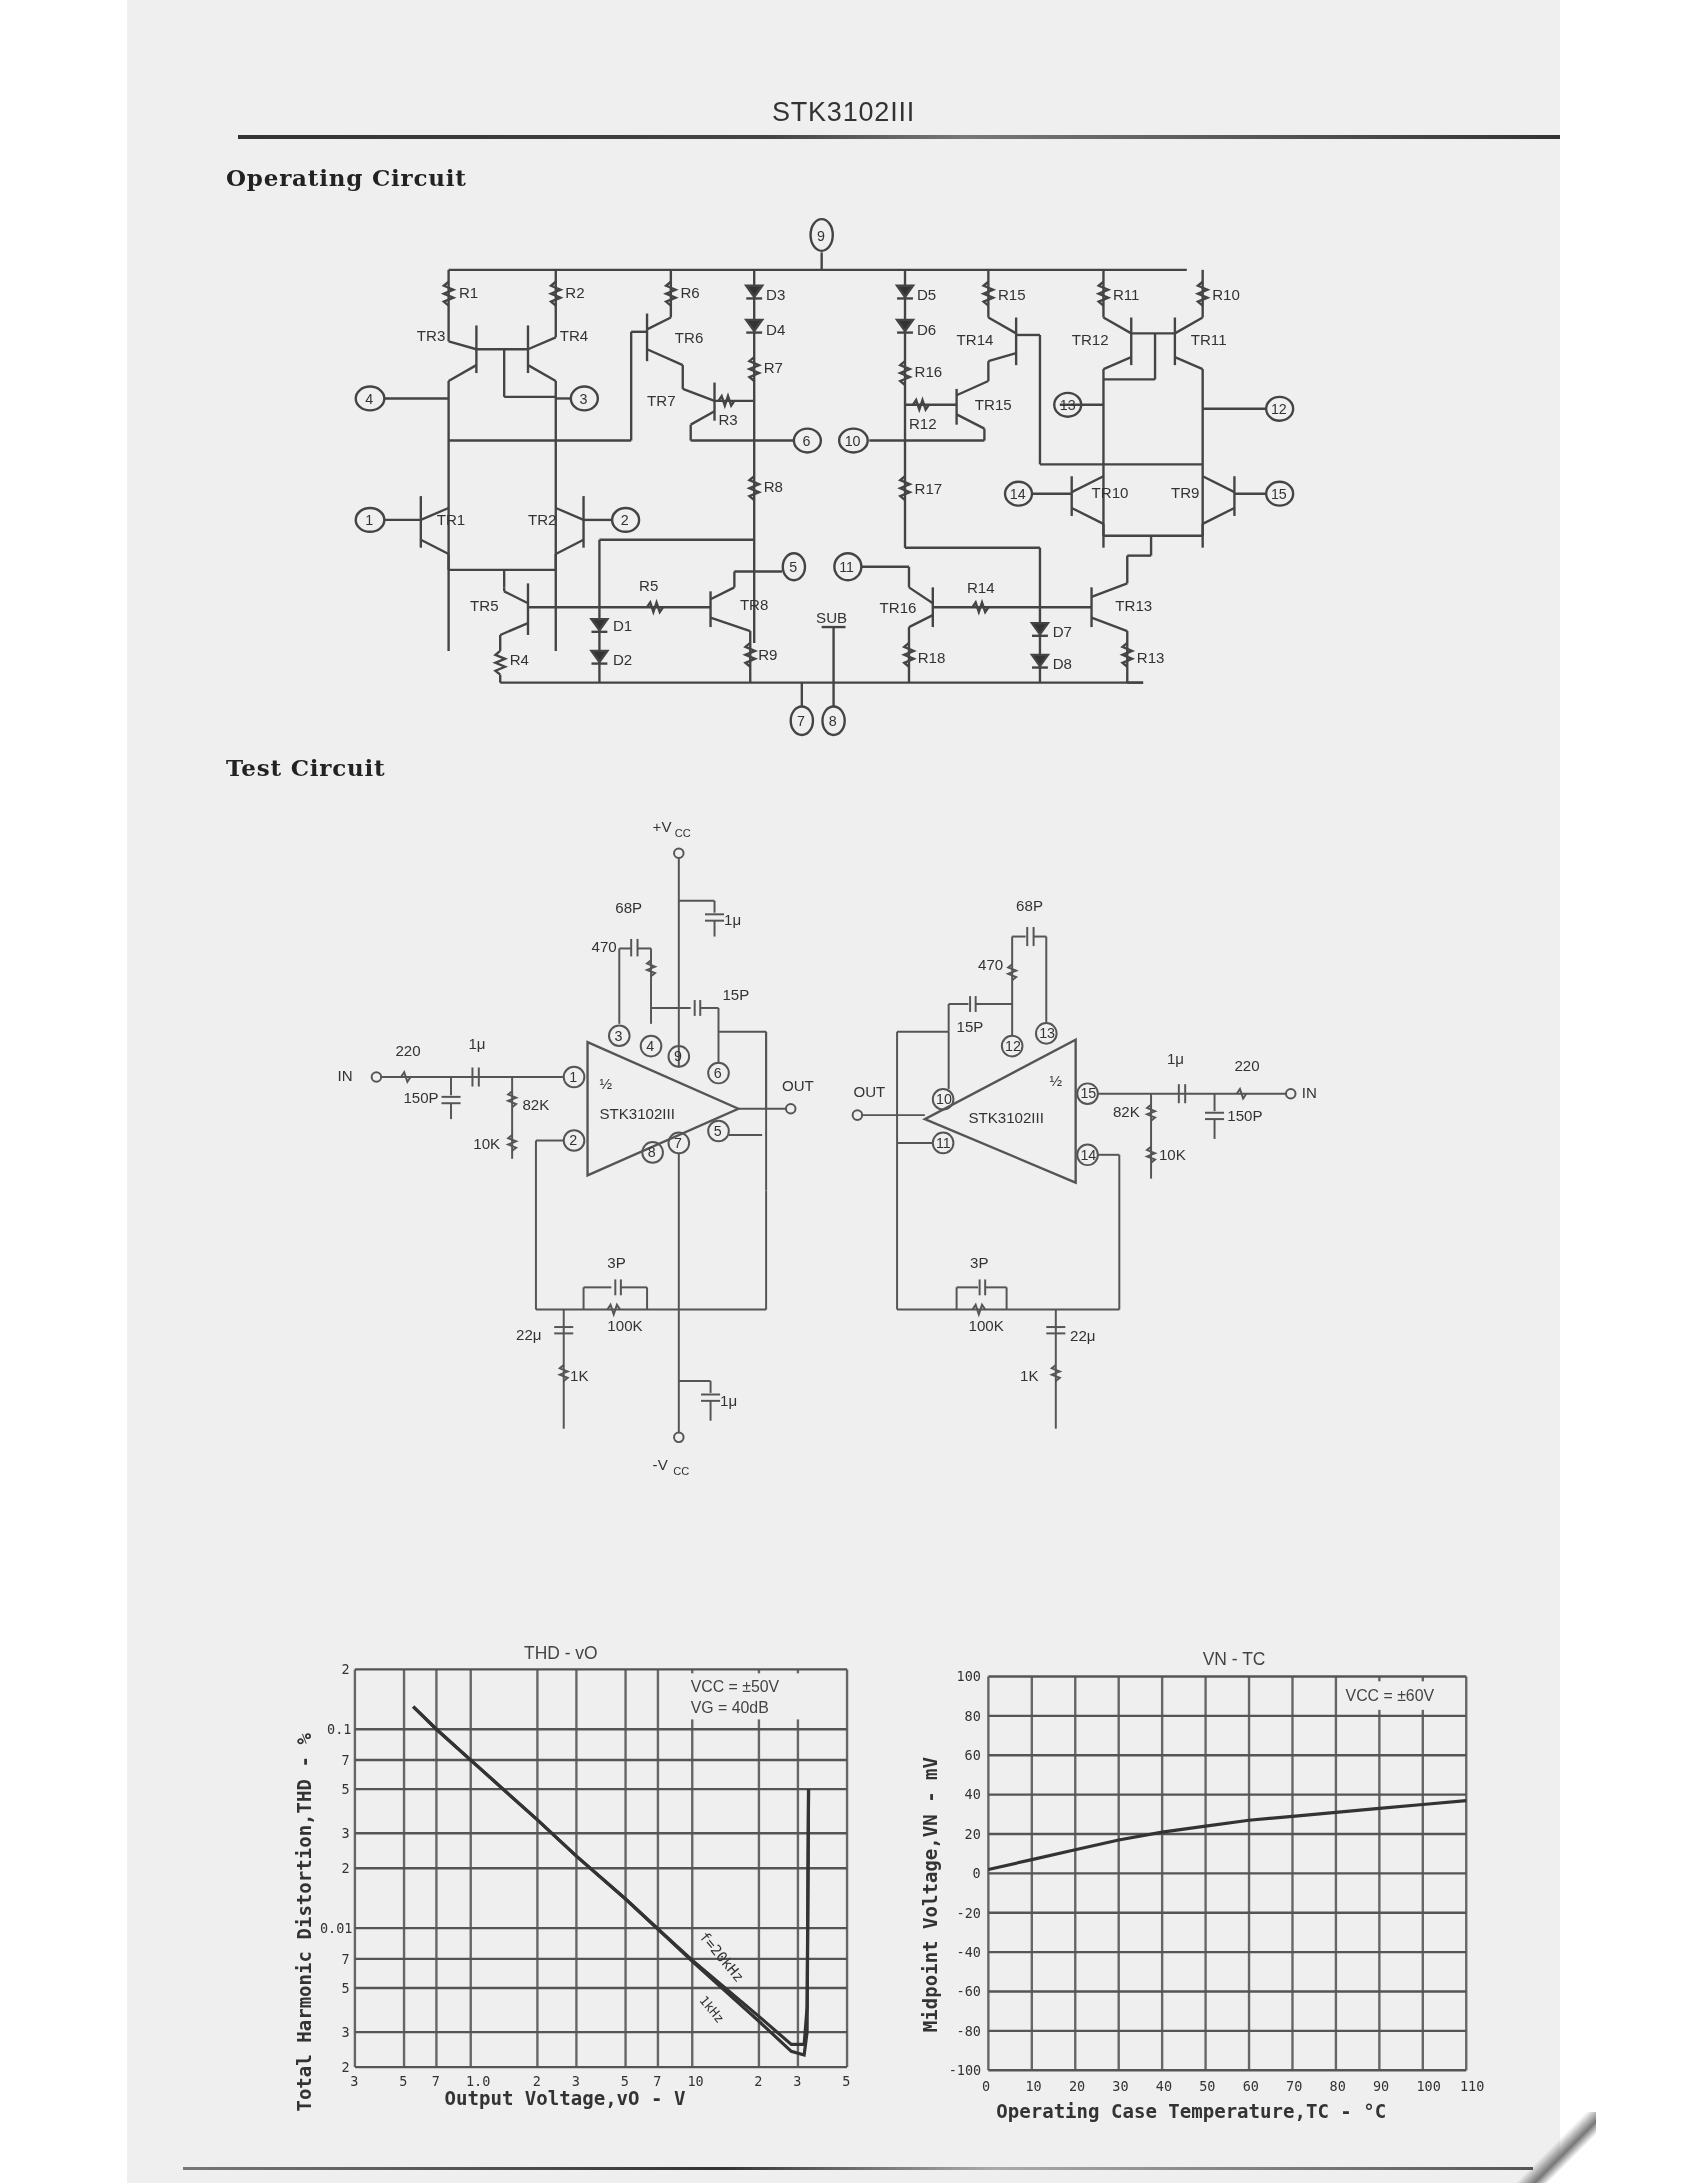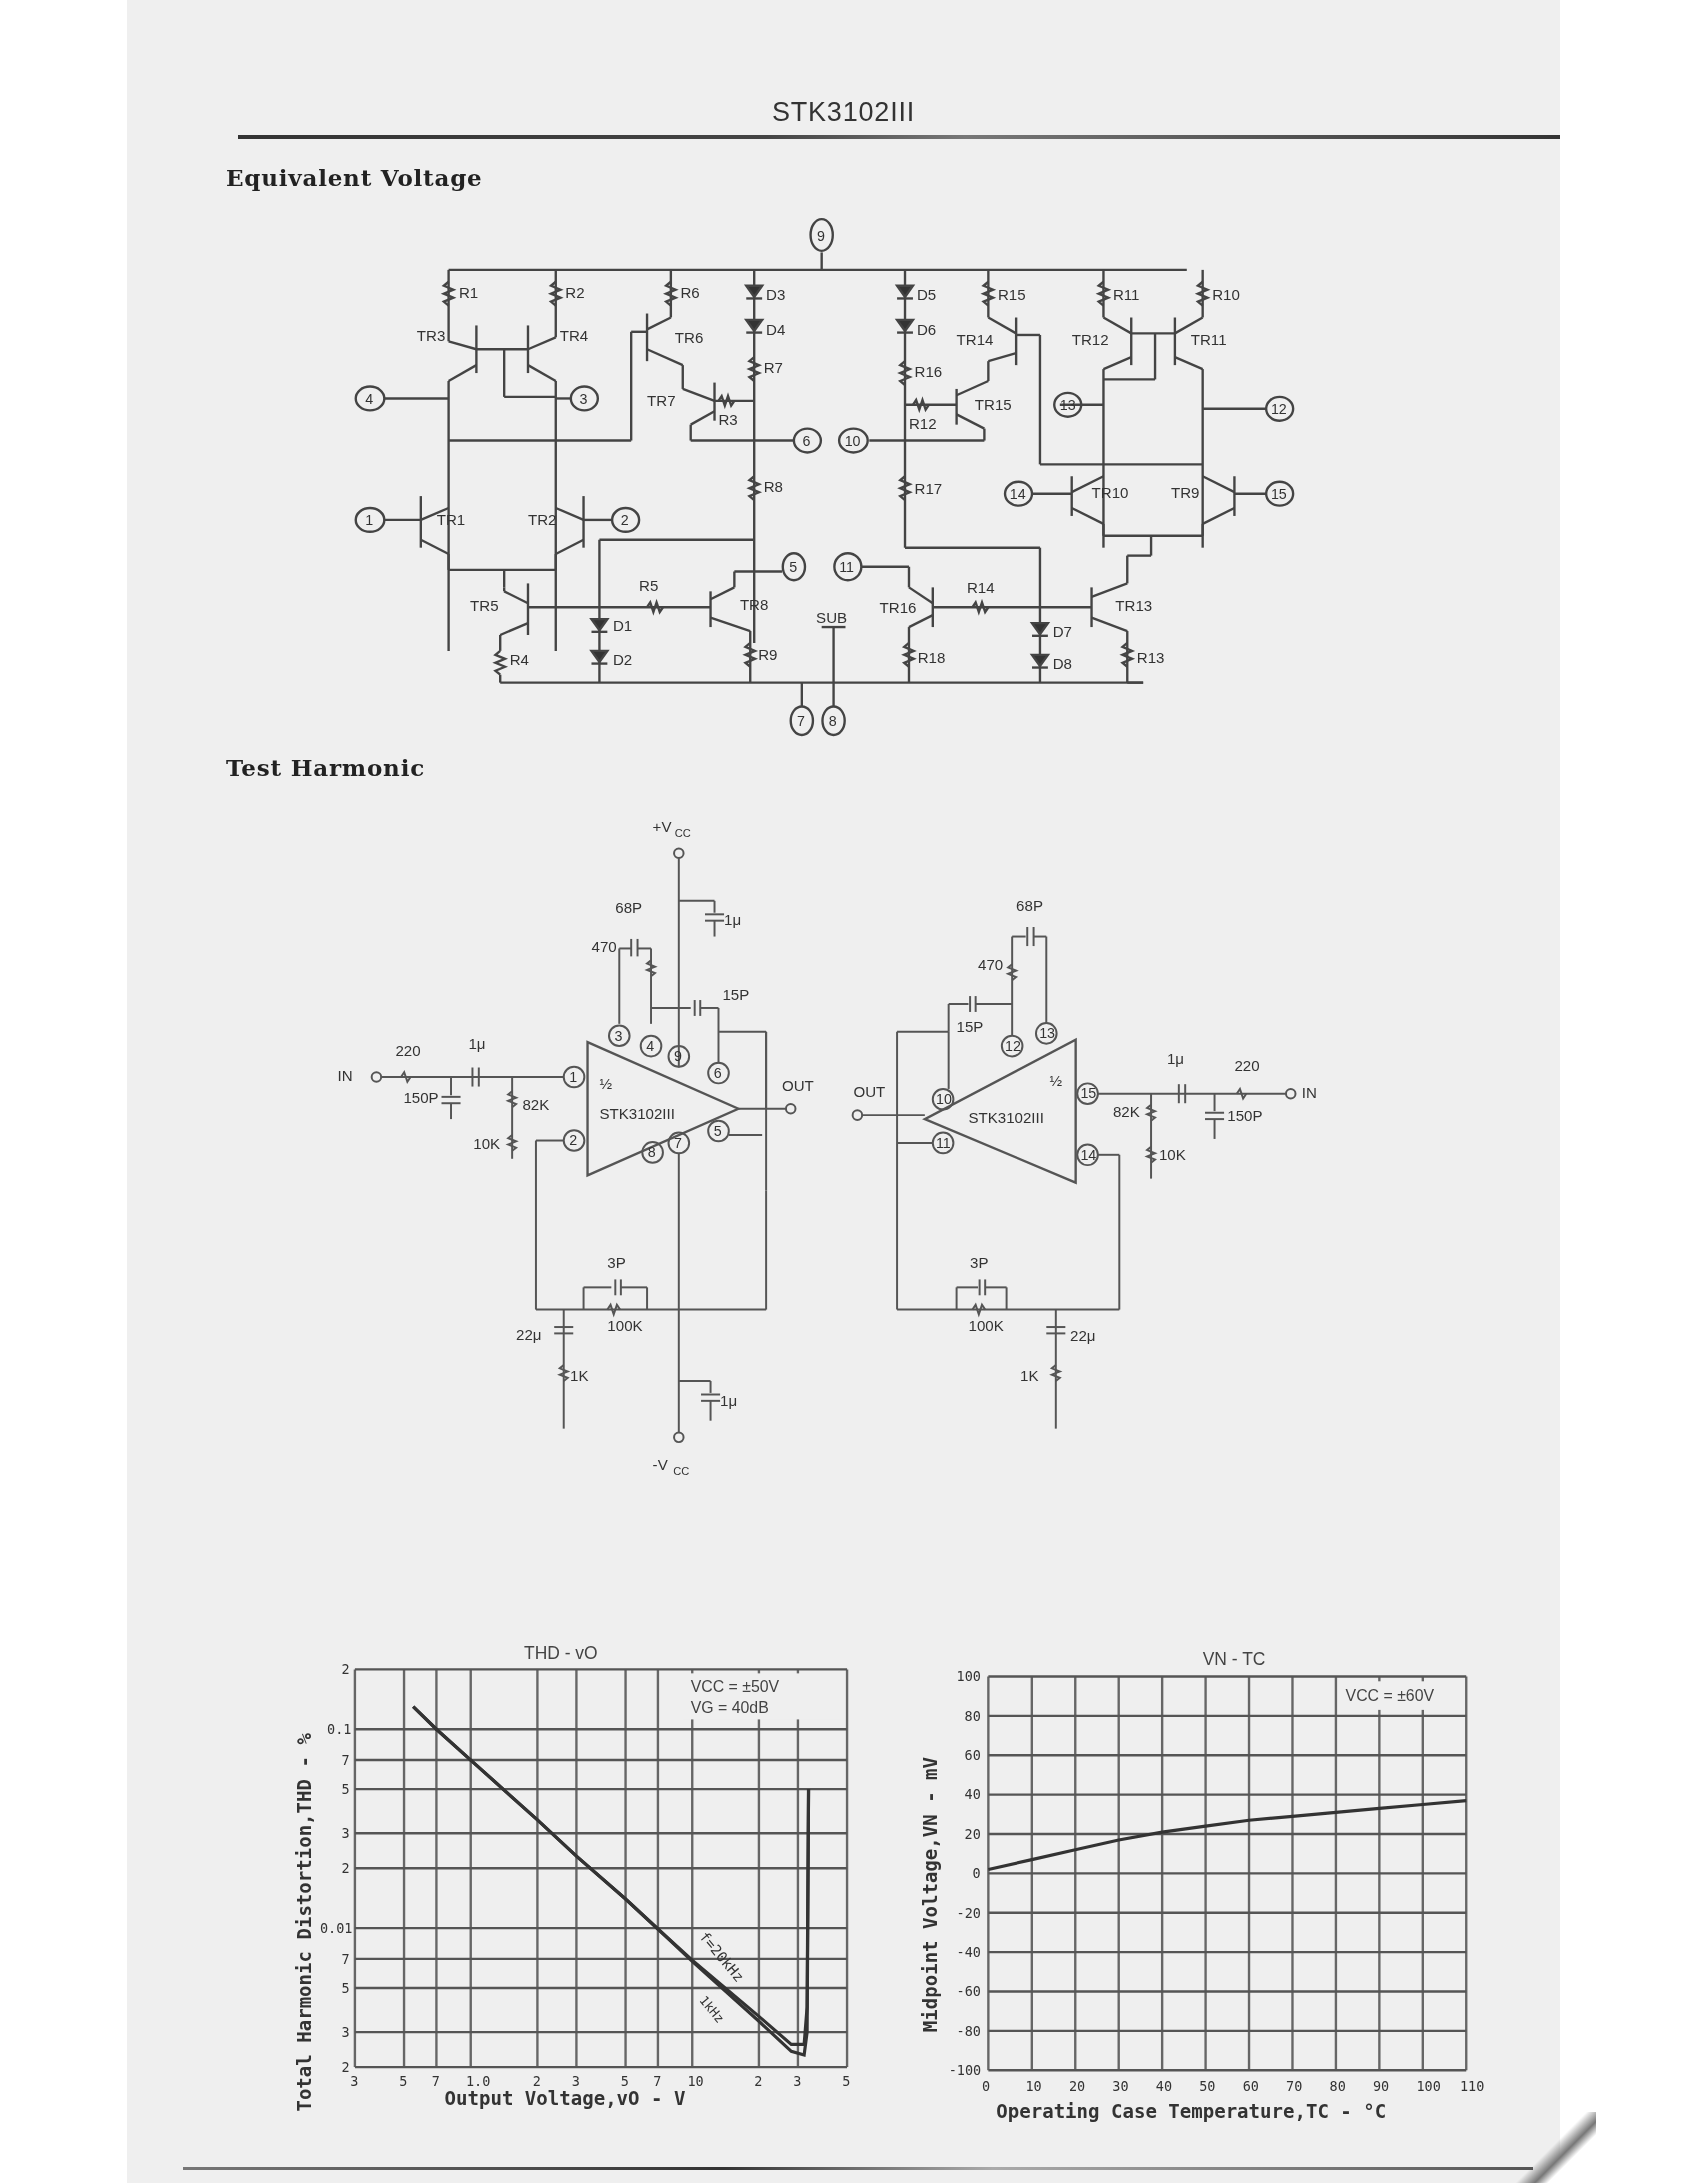--- a/index.html
+++ b/index.html
@@ -19,22 +19,22 @@
 </style>
 </head>
 <body>
 
 <div id="page"></div>
 <div id="curl"></div>
 
 <div class="hdr-title">STK3102III</div>
 <div class="hdr-rule"></div>
 
-<div class="section" style="left:226px;top:164px;">Equivalent Voltage</div>
-<div class="section" style="left:226px;top:754px;">Test Harmonic</div>
+<div class="section" style="left:226px;top:164px;">Operating Circuit</div>
+<div class="section" style="left:226px;top:754px;">Test Circuit</div>
 
 <svg width="1687" height="762" stroke="#444" stroke-width="3" fill="none" viewBox="0 0 2125 960">
 
   <line x1="565" y1="340" x2="1495" y2="340"></line>
   <line x1="1035" y1="318" x2="1035" y2="340"></line>
   <ellipse cx="1035" cy="296" rx="14" ry="20"></ellipse>
   <text class="pin" x="1029" y="303" stroke="none">9</text>
 
   <line x1="565" y1="340" x2="565" y2="430"></line>
   <path d="M565 355 l-6 5 l12 5 l-12 5 l12 5 l-12 5 l6 5" stroke-width="3"></path>

